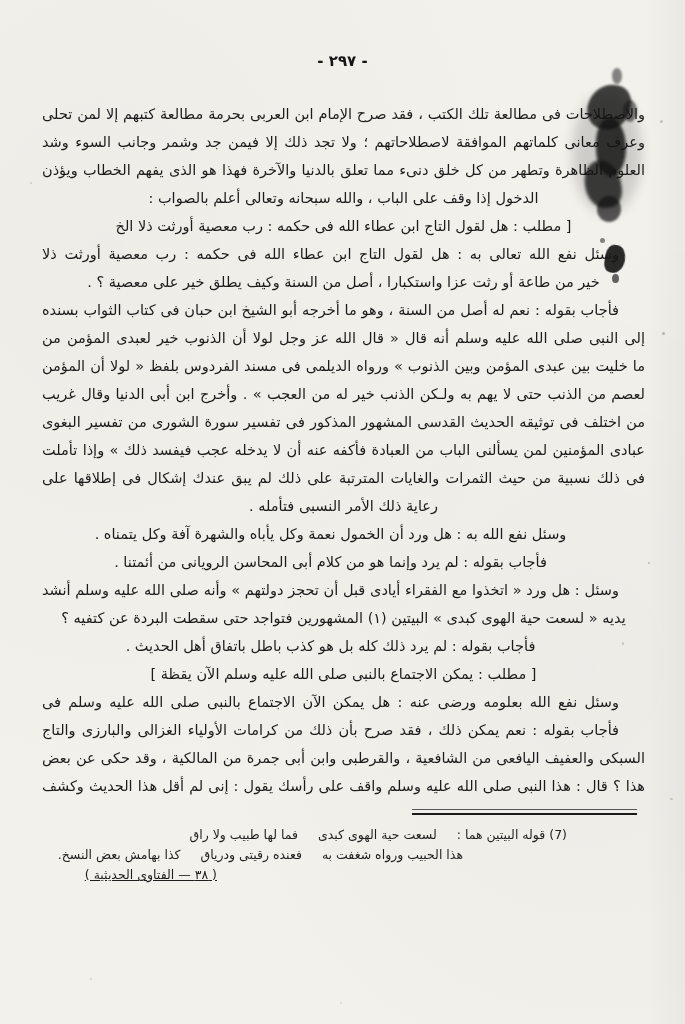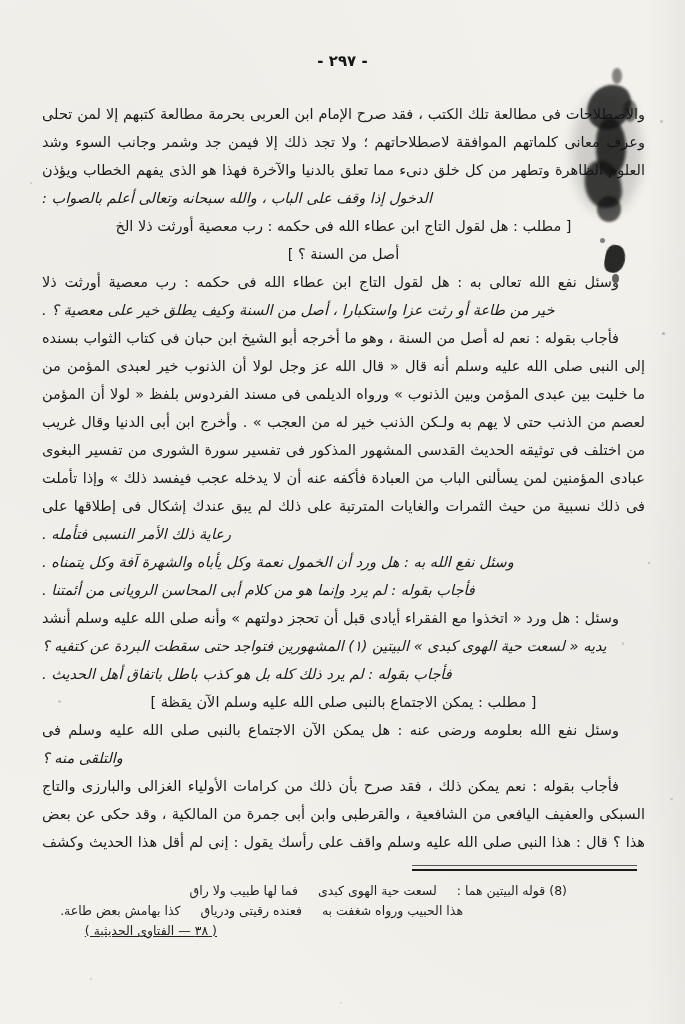--- a/index.html
+++ b/index.html
@@ -19,21 +19,21 @@
   .pageno {
     text-align:center; padding-top:52px; font-size:15px;
     font-weight:bold; letter-spacing:2px; color:#161616;
   }
   .textblock {
     margin:30px 40px 0 42px; font-size:14.5px; line-height:28px;
     color:#1b1b1b;
   }
   .ln { height:28px; overflow:hidden; }
   .just { text-align:justify; text-align-last:justify; text-justify:inter-word; }
-  .start { text-align:left;font-style:italic; }
+  .start { text-align:center; }
   .center { text-align:left; text-align-last:center; }
   .ind { text-indent:26px; }
   .fnsep {
     height:3px; width:225px;
     border-top:1px solid #555; border-bottom:2px solid #1a1a1a;
     margin:9px 48px 10px auto;
   }
   .fn { margin:0 40px 0 42px; font-size:12.5px; color:#1f1f1f; }
   .fnrow { display:flex; gap:20px; line-height:20px; white-space:nowrap; }
   .fnrow1 { margin-right:78px; }
@@ -48,56 +48,54 @@
 <div class="page">
 
   <div class="pageno">- ٢٩٧ -</div>
 
   <div class="textblock">
     <div class="ln just">والاصطلاحات فى مطالعة تلك الكتب ، فقد صرح الإمام ابن العربى بحرمة مطالعة كتبهم إلا لمن تحلى بأخلاقهم</div>
     <div class="ln just">وعرف معانى كلماتهم الموافقة لاصطلاحاتهم ؛ ولا تجد ذلك إلا فيمن جد وشمر وجانب السوء وشد المئزر وتضلع من</div>
     <div class="ln just">العلوم الظاهرة وتطهر من كل خلق دنىء مما تعلق بالدنيا والآخرة فهذا هو الذى يفهم الخطاب ويؤذن له فى</div>
     <div class="ln start">الدخول إذا وقف على الباب ، والله سبحانه وتعالى أعلم بالصواب :</div>
     <div class="ln center">[ مطلب : هل لقول التاج ابن عطاء الله فى حكمه : رب معصية أورثت ذلا الخ</div>
-    <div class="ln center">أصل من السنة ؟ ]</div>
     <div class="ln just ind">وسئل نفع الله تعالى به : هل لقول التاج ابن عطاء الله فى حكمه : رب معصية أورثت ذلا واستصغارا</div>
     <div class="ln start">خير من طاعة أو رثت عزا واستكبارا ، أصل من السنة وكيف يطلق خير على معصية ؟ .</div>
     <div class="ln just ind">فأجاب بقوله : نعم له أصل من السنة ، وهو ما أخرجه أبو الشيخ ابن حبان فى كتاب الثواب بسنده</div>
     <div class="ln just">إلى النبى صلى الله عليه وسلم أنه قال « قال الله عز وجل لولا أن الذنوب خير لعبدى المؤمن من العجب</div>
     <div class="ln just">ما خليت بين عبدى المؤمن وبين الذنوب » ورواه الديلمى فى مسند الفردوس بلفظ « لولا أن المؤمن يعجب بعمله</div>
     <div class="ln just">لعصم من الذنب حتى لا يهم به ولـكن الذنب خير له من العجب » . وأخرج ابن أبى الدنيا وقال غريب تفرد به</div>
     <div class="ln just">من اختلف فى توثيقه الحديث القدسى المشهور المذكور فى تفسير سورة الشورى من تفسير البغوى وفيه « وإن من</div>
     <div class="ln just">عبادى المؤمنين لمن يسألنى الباب من العبادة فأكفه عنه أن لا يدخله عجب فيفسد ذلك » وإذا تأملت أن الخيرية</div>
     <div class="ln just">فى ذلك نسبية من حيث الثمرات والغايات المترتبة على ذلك لم يبق عندك إشكال فى إطلاقها على المعصية من</div>
     <div class="ln start">رعاية ذلك الأمر النسبى فتأمله .</div>
     <div class="ln start ind">وسئل نفع الله به : هل ورد أن الخمول نعمة وكل يأباه والشهرة آفة وكل يتمناه .</div>
     <div class="ln start ind">فأجاب بقوله : لم يرد وإنما هو من كلام أبى المحاسن الرويانى من أئمتنا .</div>
     <div class="ln just ind">وسئل : هل ورد « اتخذوا مع الفقراء أيادى قبل أن تحجز دولتهم » وأنه صلى الله عليه وسلم أنشد بين</div>
     <div class="ln start">يديه « لسعت حية الهوى كبدى » البيتين (١) المشهورين فتواجد حتى سقطت البردة عن كتفيه ؟</div>
     <div class="ln start ind">فأجاب بقوله : لم يرد ذلك كله بل هو كذب باطل باتفاق أهل الحديث .</div>
     <div class="ln center">[ مطلب : يمكن الاجتماع بالنبى صلى الله عليه وسلم الآن يقظة ]</div>
     <div class="ln just ind">وسئل نفع الله بعلومه ورضى عنه : هل يمكن الآن الاجتماع بالنبى صلى الله عليه وسلم فى اليقظة</div>
-    <div class="ln start">والتلقى منه ؟</div>
     <div class="ln just ind">فأجاب بقوله : نعم يمكن ذلك ، فقد صرح بأن ذلك من كرامات الأولياء الغزالى والبارزى والتاج</div>
     <div class="ln just">السبكى والعفيف اليافعى من الشافعية ، والقرطبى وابن أبى جمرة من المالكية ، وقد حكى عن بعض الأولياء</div>
     <div class="ln just">هذا ؟ قال : هذا النبى صلى الله عليه وسلم واقف على رأسك يقول : إنى لم أقل هذا الحديث وكشف للفقيه فرآه :</div>
   </div>
 
   <div class="fnsep"></div>
 
   <div class="fn">
     <div class="fnrow fnrow1">
-      <span>(8) قوله البيتين هما :</span>
+      <span>(7) قوله البيتين هما :</span>
       <span>لسعت حية الهوى كبدى</span>
       <span>فما لها طبيب ولا راق</span>
     </div>
     <div class="fnrow fnrow2">
       <span>هذا الحبيب ورواه شغفت به</span>
       <span>فعنده رقيتى ودرياق</span>
-      <span>كذا بهامش بعض طاعة.</span>
+      <span>كذا بهامش بعض النسخ.</span>
     </div>
     <div class="fnrow fnrow3">
       <span>( ٣٨ — الفتاوى الحديثية )</span>
     </div>
   </div>
 
   <div class="ink" style="left:572px; top:92px;  width:70px; height:122px; opacity:.16; filter:blur(6px);"></div>
   <div class="ink" style="left:588px; top:84px;  width:42px; height:46px;  opacity:.8;  filter:blur(1.2px); border-radius:60% 40% 55% 45%; transform:rotate(14deg);"></div>
   <div class="ink" style="left:612px; top:68px;  width:10px; height:16px;  opacity:.5;  filter:blur(1px);"></div>
   <div class="ink" style="left:596px; top:118px; width:30px; height:58px;  opacity:.85; filter:blur(1.5px); border-radius:45% 55% 50% 50%;"></div>

